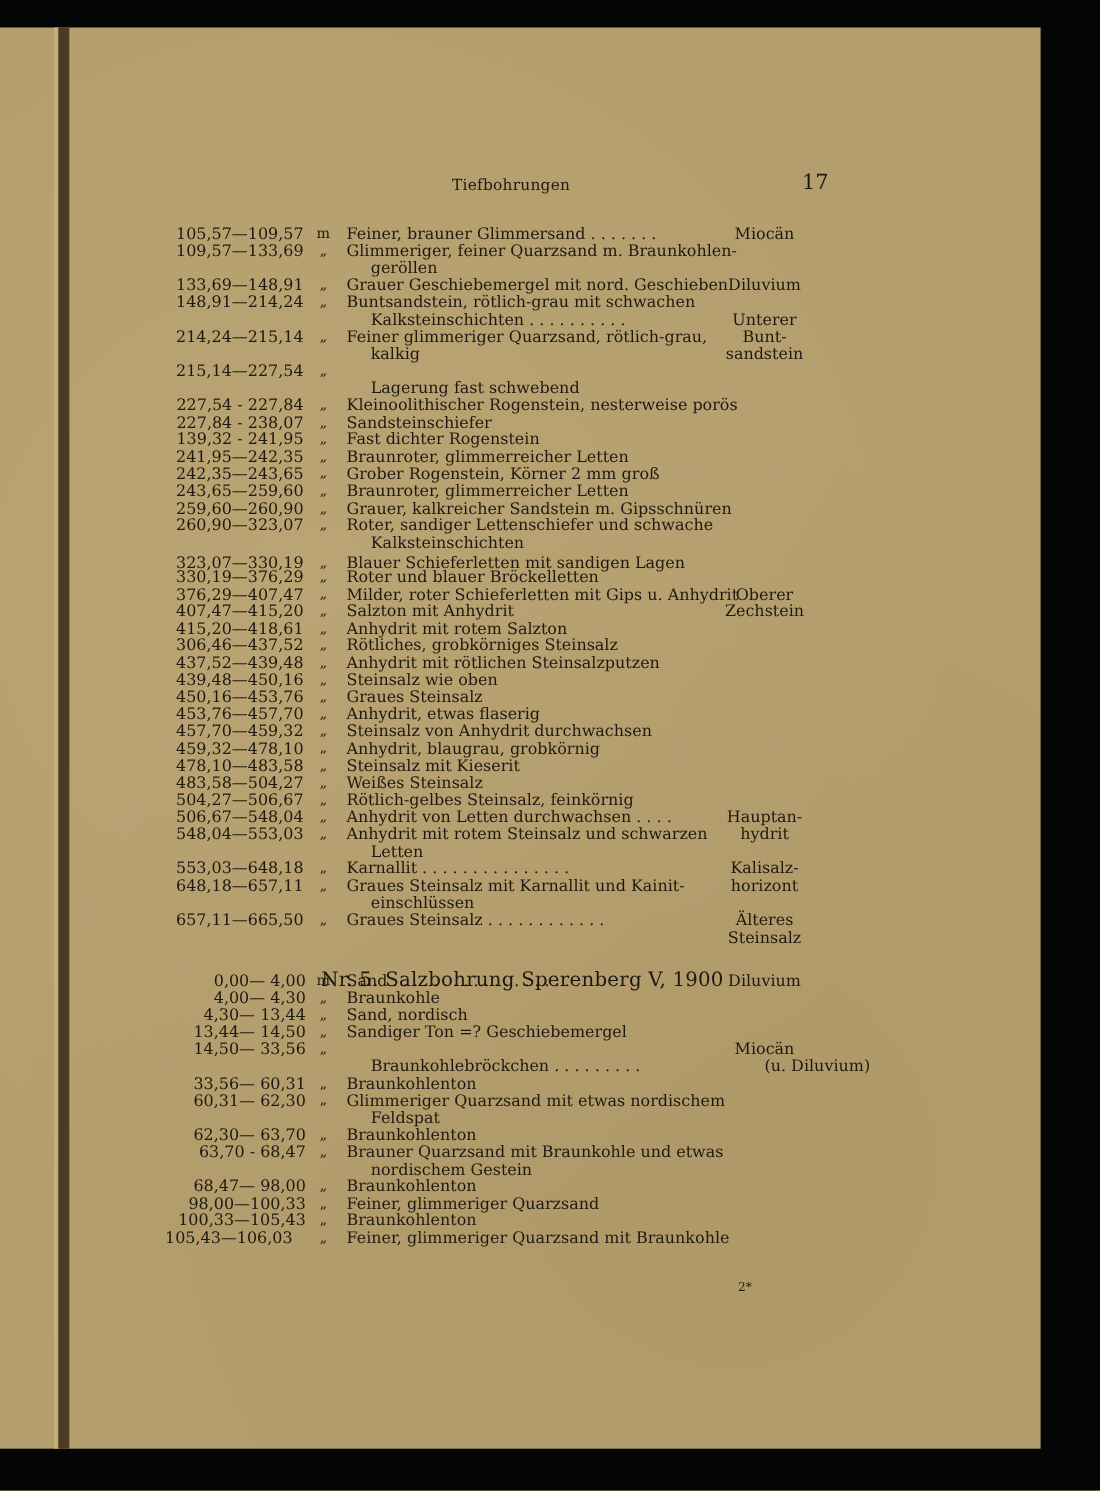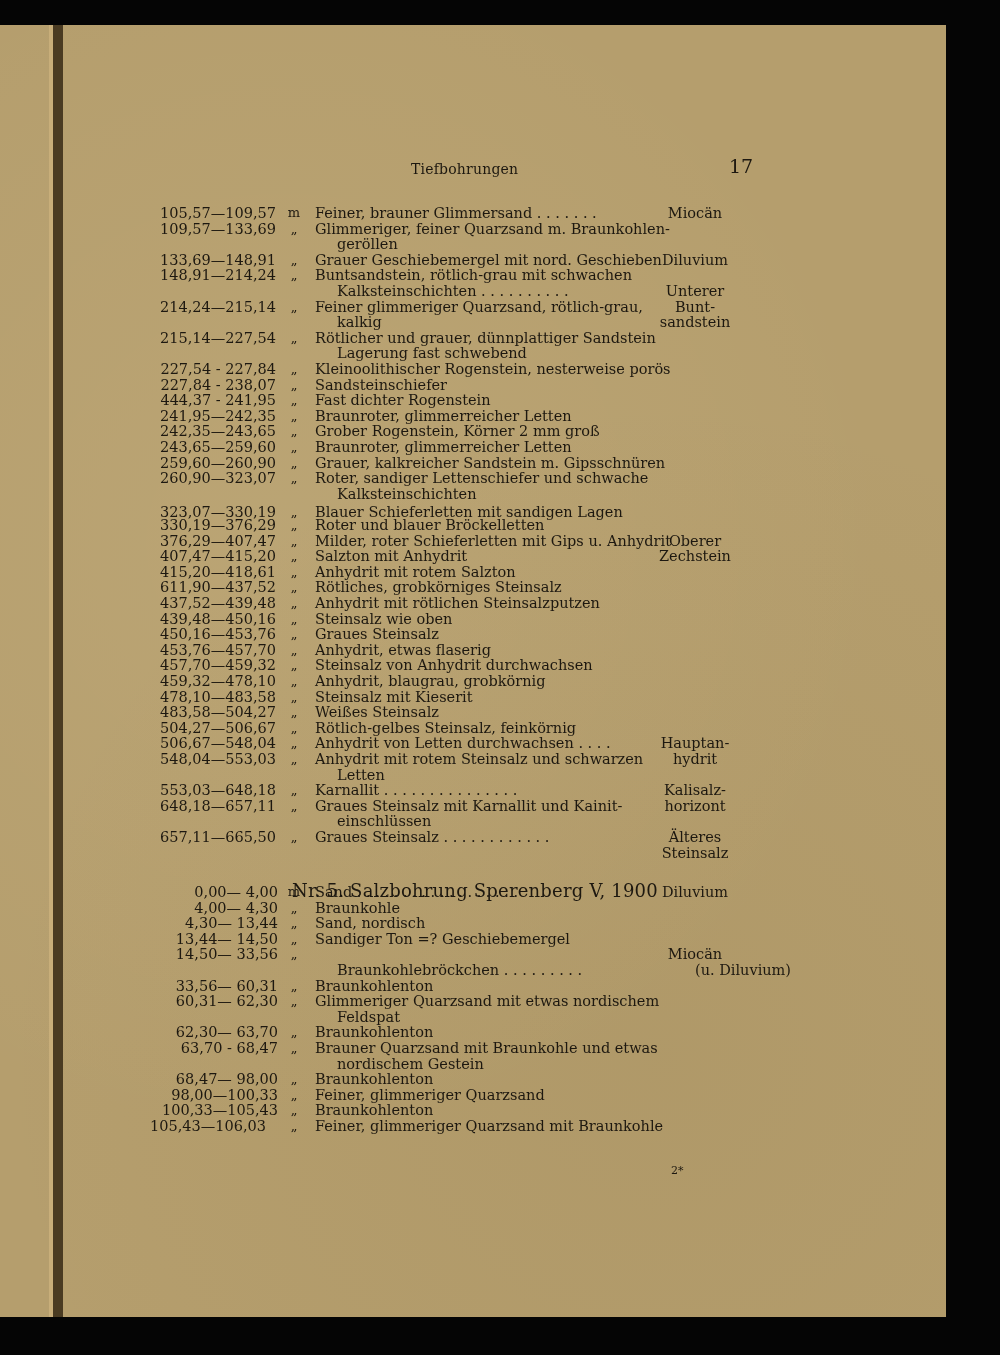--- a/index.html
+++ b/index.html
@@ -71,35 +71,34 @@
         <span class="depth" style="left: 136px;">214,24—215,14</span>
         <span class="unit">„</span>
         <span class="desc">Feiner glimmeriger Quarzsand, rötlich-grau,</span>
         <span class="strat">Bunt-</span>
         <span class="cont" style="top: 15.6px;">kalkig</span>
         <span class="strat" style="top: 15.6px;">sandstein</span>
       </div>
       <div class="row" style="top: 304.8px; width: 946px;">
         <span class="depth" style="left: 136px;">215,14—227,54</span>
         <span class="unit">„</span>
-        <span class="desc">Rötlicher und grauer, dünnplattiger Sandstein</span>
         <span class="cont" style="top: 15.6px;">Lagerung fast schwebend</span>
       </div>
       <div class="row" style="top: 336px; width: 946px;">
         <span class="depth" style="left: 136px;">227,54 - 227,84</span>
         <span class="unit">„</span>
         <span class="desc">Kleinoolithischer Rogenstein, nesterweise porös</span>
       </div>
       <div class="row" style="top: 351.6px; width: 946px;">
         <span class="depth" style="left: 136px;">227,84 - 238,07</span>
         <span class="unit">„</span>
         <span class="desc">Sandsteinschiefer</span>
       </div>
       <div class="row" style="top: 367.2px; width: 946px;">
-        <span class="depth" style="left: 136px;">444,37 - 241,95</span>
+        <span class="depth" style="left: 136px;">139,32 - 241,95</span>
         <span class="unit">„</span>
         <span class="desc">Fast dichter Rogenstein</span>
       </div>
       <div class="row" style="top: 382.8px; width: 946px;">
         <span class="depth" style="left: 136px;">241,95—242,35</span>
         <span class="unit">„</span>
         <span class="desc">Braunroter, glimmerreicher Letten</span>
       </div>
       <div class="row" style="top: 398.4px; width: 946px;">
         <span class="depth" style="left: 136px;">242,35—243,65</span>
@@ -143,21 +142,21 @@
         <span class="unit">„</span>
         <span class="desc">Salzton mit Anhydrit</span>
         <span class="strat">Zechstein</span>
       </div>
       <div class="row" style="top: 538.8px; width: 946px;">
         <span class="depth" style="left: 136px;">415,20—418,61</span>
         <span class="unit">„</span>
         <span class="desc">Anhydrit mit rotem Salzton</span>
       </div>
       <div class="row" style="top: 554.4px; width: 946px;">
-        <span class="depth" style="left: 136px;">611,90—437,52</span>
+        <span class="depth" style="left: 136px;">306,46—437,52</span>
         <span class="unit">„</span>
         <span class="desc">Rötliches, grobkörniges Steinsalz</span>
       </div>
       <div class="row" style="top: 570px; width: 946px;">
         <span class="depth" style="left: 136px;">437,52—439,48</span>
         <span class="unit">„</span>
         <span class="desc">Anhydrit mit rötlichen Steinsalzputzen</span>
       </div>
       <div class="row" style="top: 585.6px; width: 946px;">
         <span class="depth" style="left: 136px;">439,48—450,16</span>

